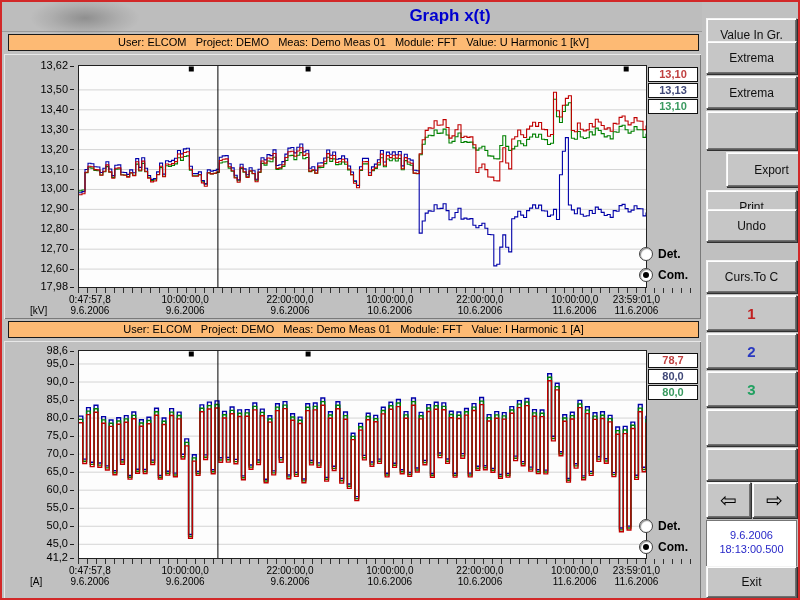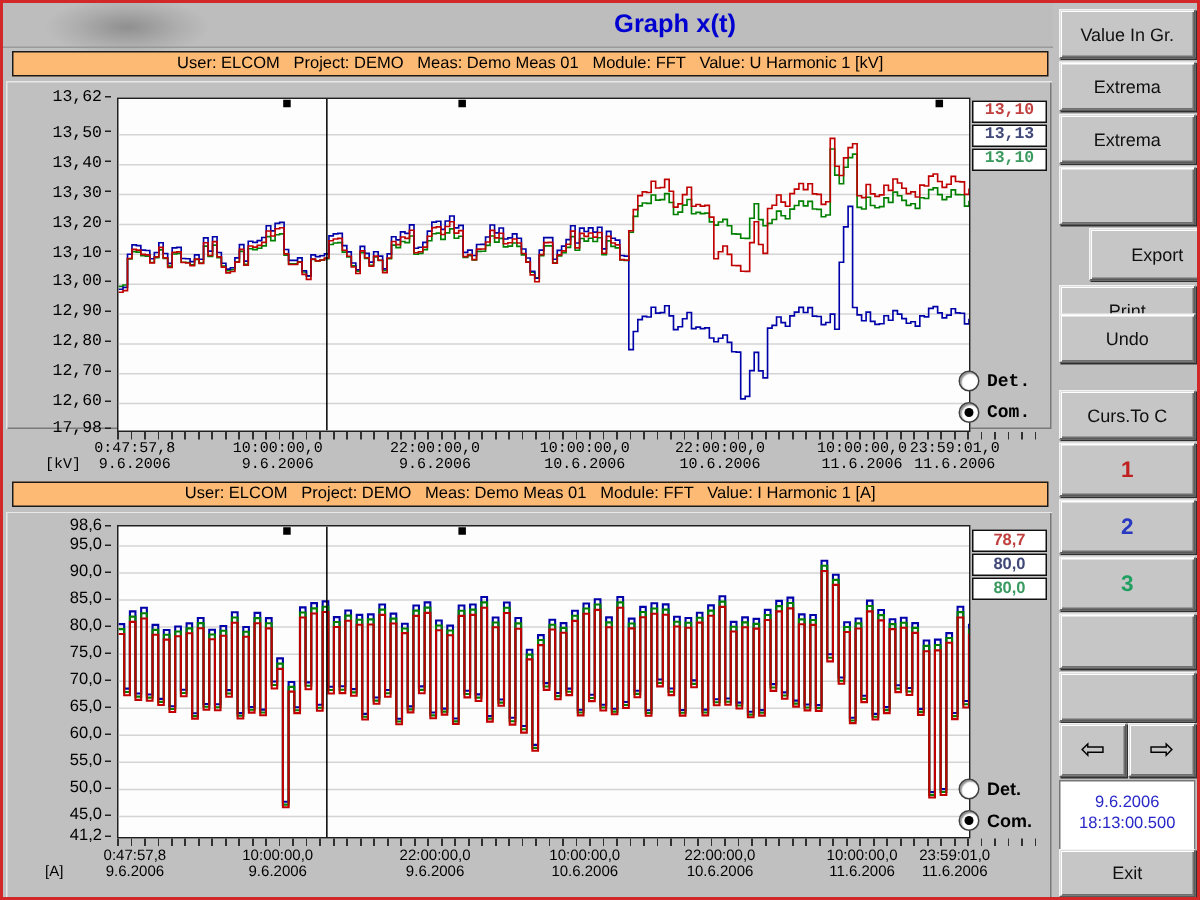--- a/index.html
+++ b/index.html
@@ -17,21 +17,21 @@
   .title{position:absolute;left:298px;top:4px;width:300px;text-align:center;
     font-size:17px;font-weight:bold;color:#0000d0;}
   
   .info-bar{position:absolute;left:6px;width:689px;height:15px;background:#fdba74;
     border:1px solid #1a1a1a;font-size:11px;line-height:15px;text-align:center;white-space:pre;}
   .info-top{top:32px;}
   .info-bottom{top:319px;}
   
   .panel{position:absolute;left:2px;width:697px;background:#c0c0c0;
     box-shadow:inset 1px 1px 0 #e8e8e8, inset -1px -1px 0 #7a7a7a;}
-  .panel-top{top:52px;height:232px;font-family:Liberation Mono, monospace;}
+  .panel-top{top:52px;height:265px;}
   .panel-bottom{top:339px;height:328px;}
   .plot{position:absolute;background:#fdfdfd;border:1px solid #202020;}
   .panel-top .plot{left:74px;top:11px;width:567px;height:221px;}
   .panel-bottom .plot{left:74px;top:9px;width:567px;height:207px;}
   .plot svg{position:absolute;left:0;top:0;width:100%;height:100%;display:block;}
   .ylabels{position:absolute;left:0;width:72px;}
   .ytick{position:absolute;right:2px;font-size:11px;white-space:nowrap;}
   .ytick::after{content:"";display:inline-block;width:4px;height:1px;background:#202020;
     vertical-align:middle;margin-left:2px;}
   .xstrip{position:absolute;height:5px;
@@ -58,21 +58,21 @@
     box-shadow:inset 1px 1px 1px #909090;margin-right:5px;position:relative;flex:none;}
   .radio .dot{display:none;position:absolute;left:3px;top:3px;width:6px;height:6px;border-radius:50%;background:#000;}
   .radio.selected .dot{display:block;}
   .rlabel{font-size:12px;font-weight:bold;}
   
   .sidebar{position:absolute;left:701px;top:0;width:95px;height:596px;background:#c0c0c0;}
   .sb{position:absolute;left:3px;width:89px;background:#c6c6c6;
     border:1px solid #5a5a5a;border-top-color:#f4f4f4;border-left-color:#f4f4f4;
     box-shadow:inset 1px 1px 0 #ffffff, inset -1px -1px 0 #6f6f6f, 1px 1px 0 #303030;
     font-family:"Liberation Sans",sans-serif;font-size:12px;color:#101010;cursor:default;padding:0;}
-  .sb0{top:4px;height:31px;}  .sb1{top:39px;height:31px;}  .sb2{top:74px;height:31px;}
+  .sb0{top:16px;height:31px;}  .sb1{top:39px;height:31px;}  .sb2{top:74px;height:31px;}
   .sb3{top:109px;height:37px;}.sb4{top:150px;height:33px;margin-left:20px;} .sb5{top:188px;height:31px;}
   .sb6{top:207px;height:31px;}.sb7{top:258px;height:31px;} .sb8{top:293px;height:34px;}
   .sb9{top:331px;height:34px;}.sb10{top:369px;height:34px;}.sb11{top:407px;height:35px;}
   .sb12{top:446px;height:31px;}
   .digit{font-size:15px;font-weight:bold;}
   .arrow-btn{position:absolute;top:480px;height:34px;width:43px;font-size:20px;line-height:30px;
     background:#c6c6c6;border:1px solid #5a5a5a;border-top-color:#f4f4f4;border-left-color:#f4f4f4;
     box-shadow:inset 1px 1px 0 #ffffff, inset -1px -1px 0 #6f6f6f, 1px 1px 0 #303030;padding:0;}
   .arrow-left{left:3px;}  .arrow-right{left:49px;}
   .datebox{position:absolute;left:3px;top:518px;width:89px;height:43px;background:#fff;

